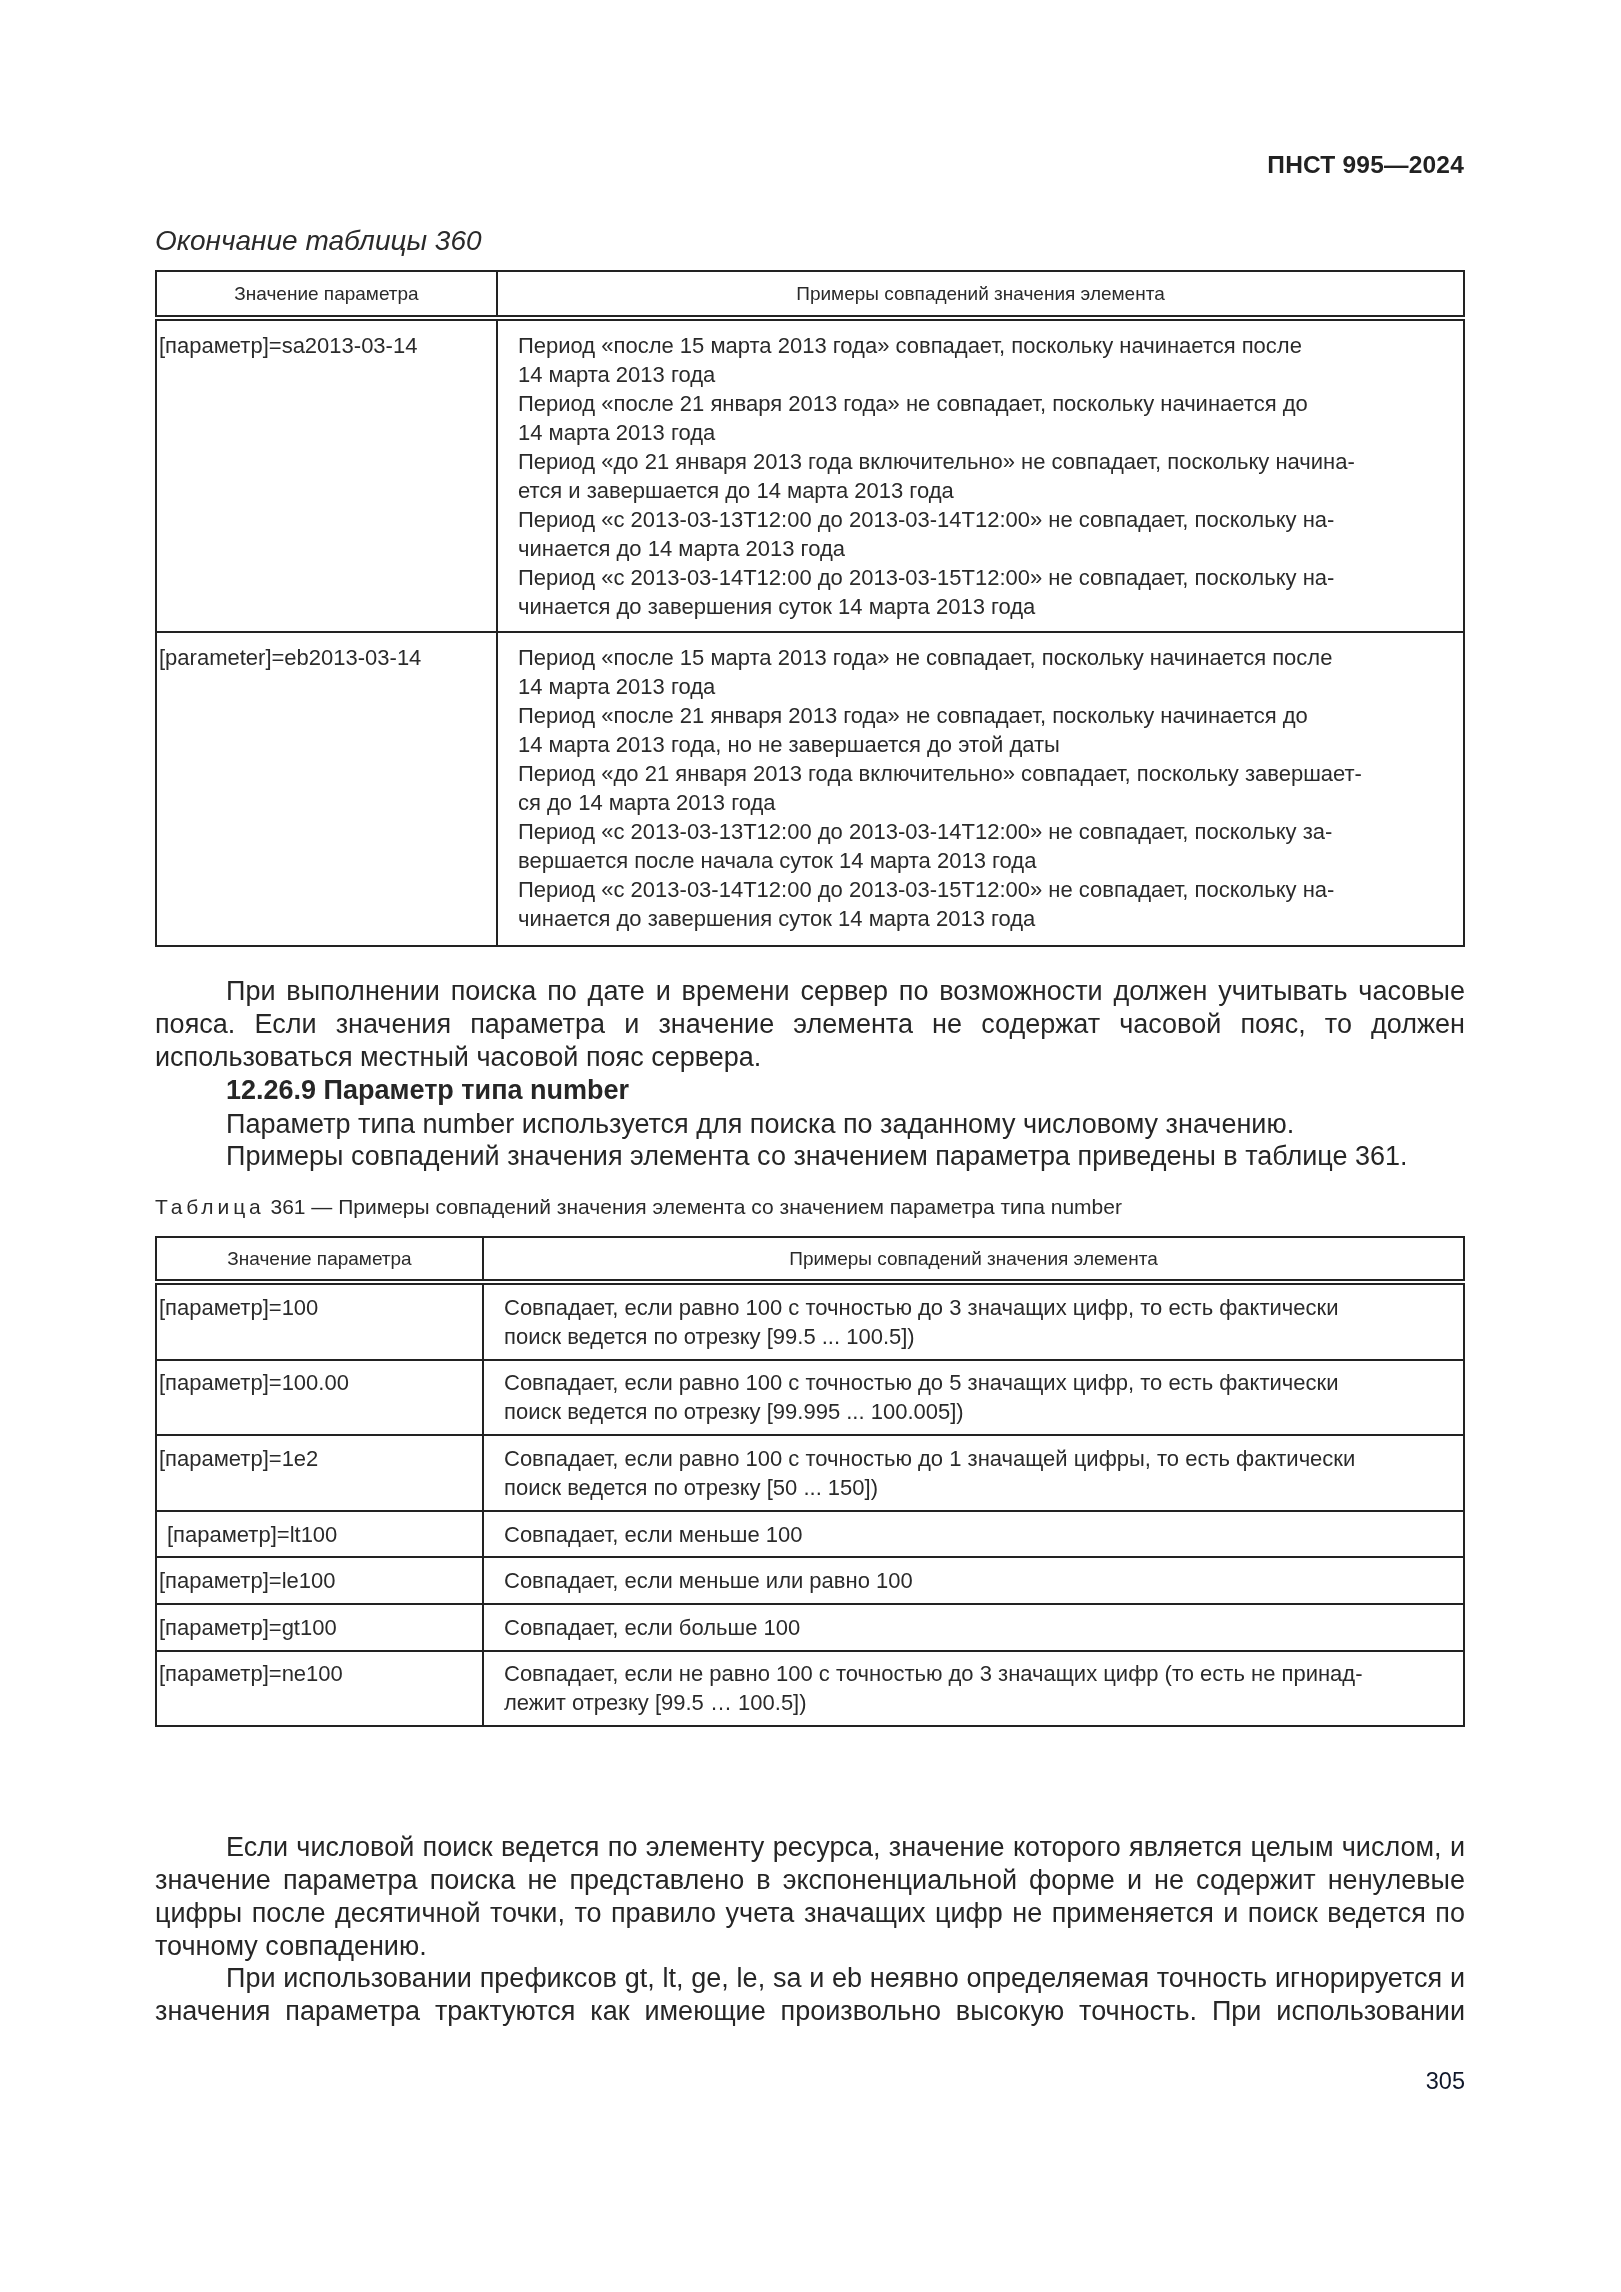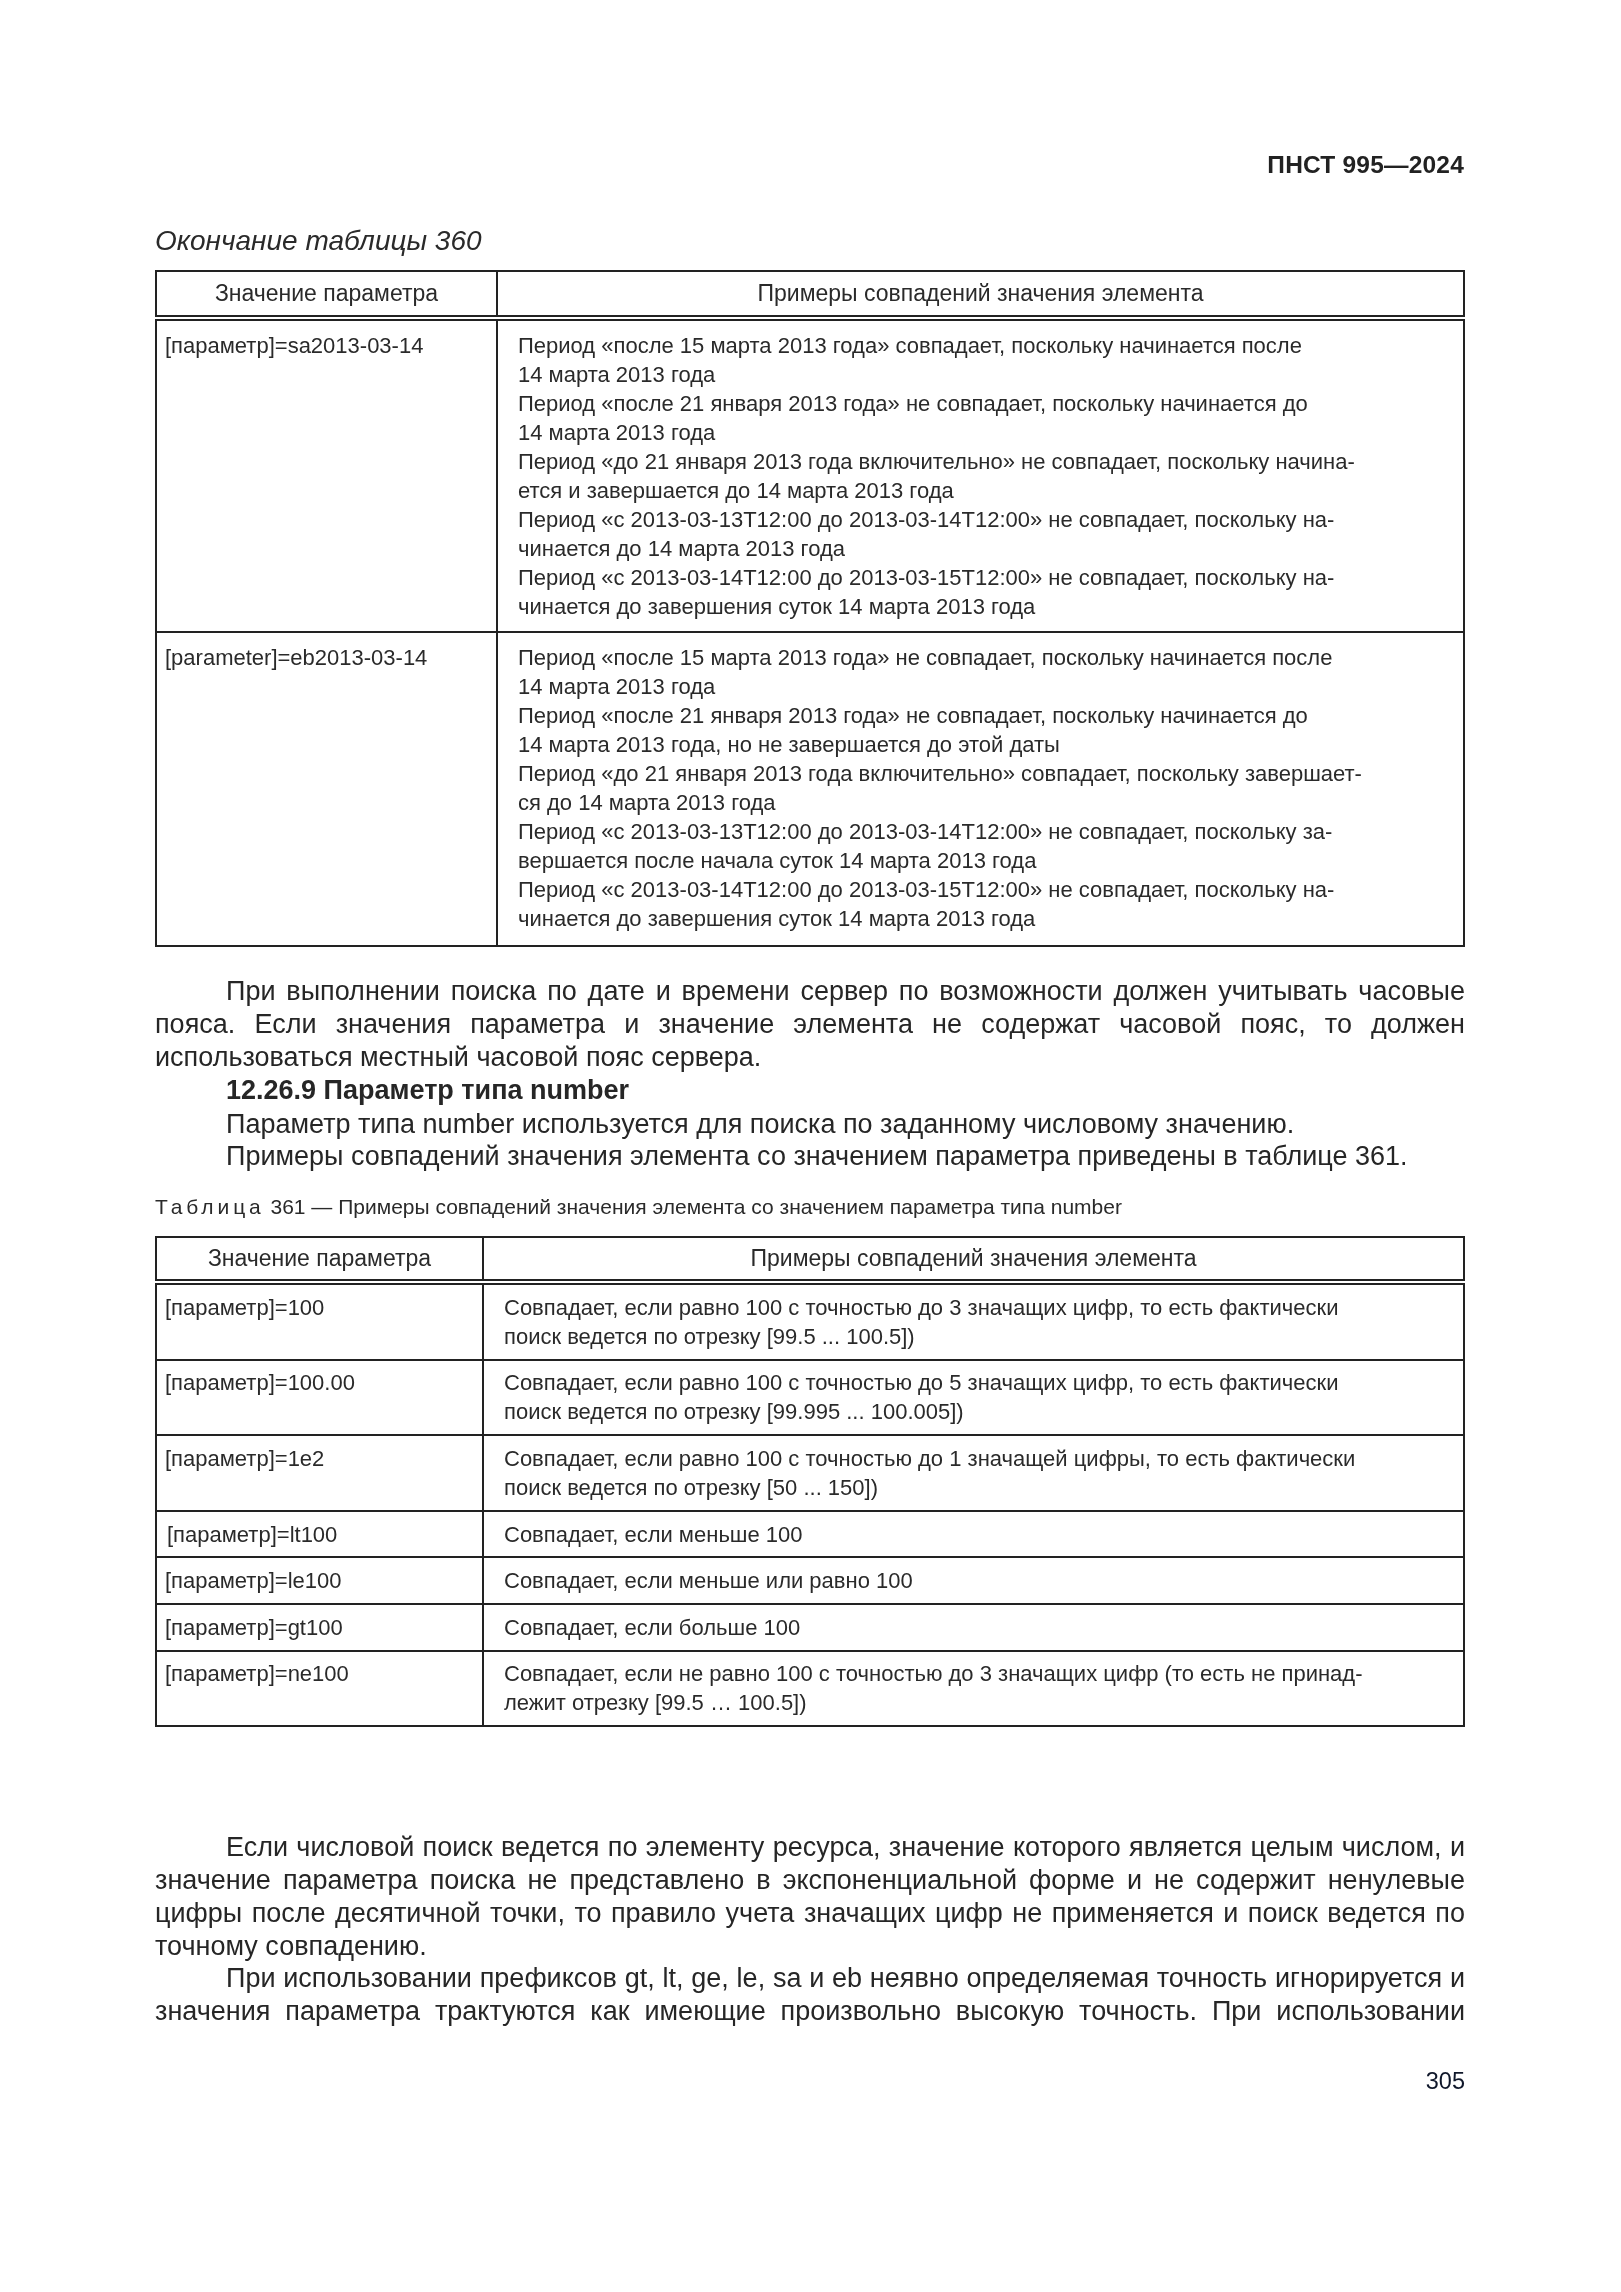--- a/index.html
+++ b/index.html
@@ -16,25 +16,25 @@
     left: 155px; top: 225px; font-style: italic; font-size: 28px; color: #2a2a2a;
   }
   table.doc {
     position: absolute; left: 155px; width: 1310px; border-collapse: collapse;
     font-size: 22px; color: #2a2a2a; table-layout: fixed;
   }
   table.doc td, table.doc th {
     border: 2.5px solid #222; vertical-align: top; padding: 0;
   }
   table.doc th {
-    font-weight: normal; font-size: 23px; text-align: center; vertical-align: middle;
+    font-weight: normal; font-size: 19px; text-align: center; vertical-align: middle;
     border-bottom: 6.9px double #222;
   }
   table.doc td .cell { padding: 9.8px 11.8px 7.8px 11.8px; line-height: 29px; }
-  table.doc td.param .cell { padding-left: 8px; }
+  table.doc td.param .cell { padding-left: 2px; }
   table.doc td.examples .cell { padding-left: 20px; text-align: justify; }
   .line { display: block; }
   #t360 { top: 270px; }
   #t360 th { height: 43px; }
   #t360 tr.r1 td { height: 310px; }
   #t360 tr.r2 td { height: 312px; }
   #t361 { top: 1236px; }
   #t361 th { height: 41px; }
   #t361 td .cell { padding-top: 7.8px; line-height: 29px; }
   #t361 tr.tall td { height: 73px; }

